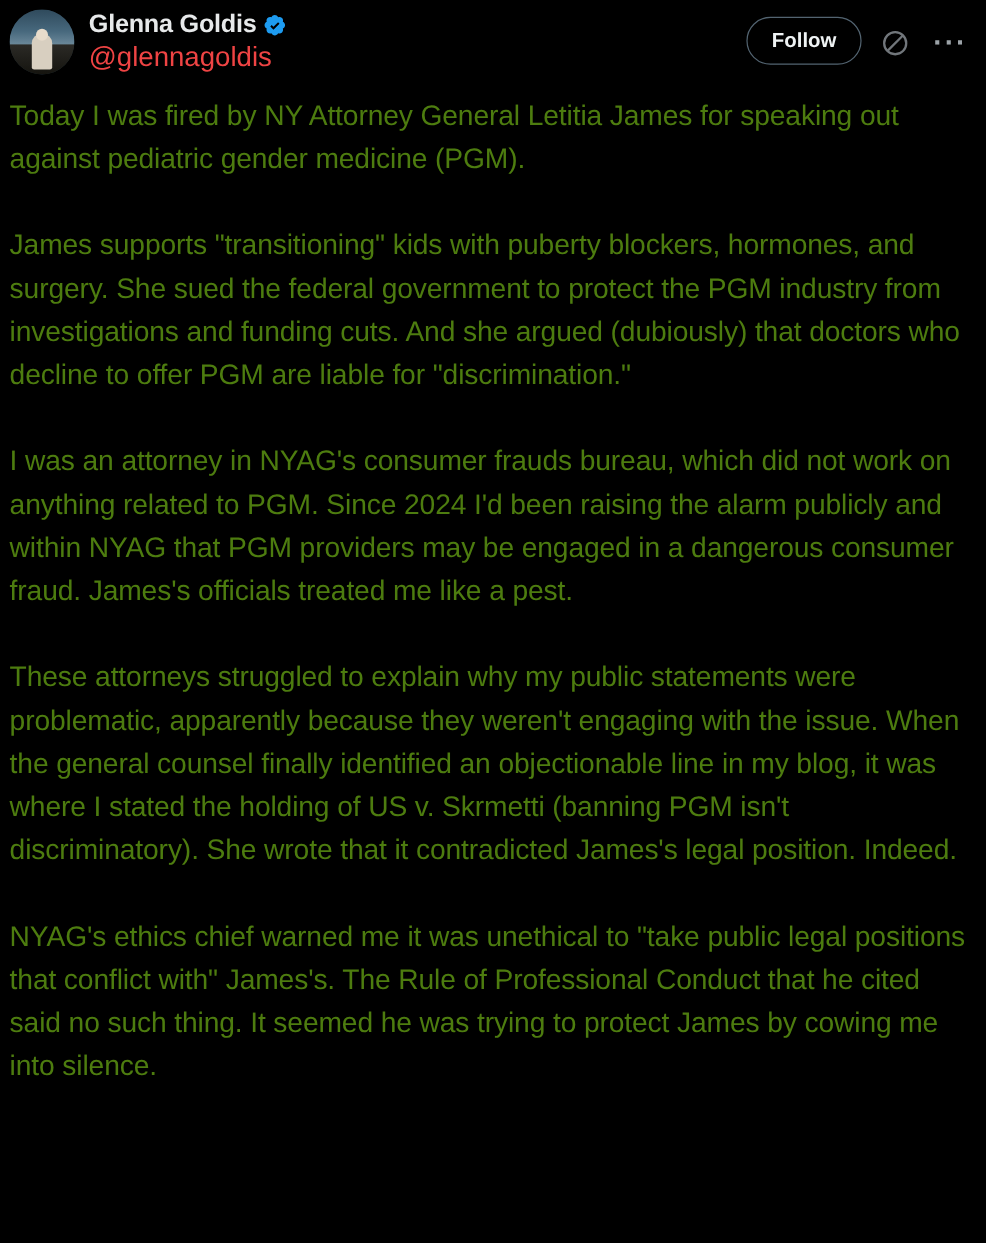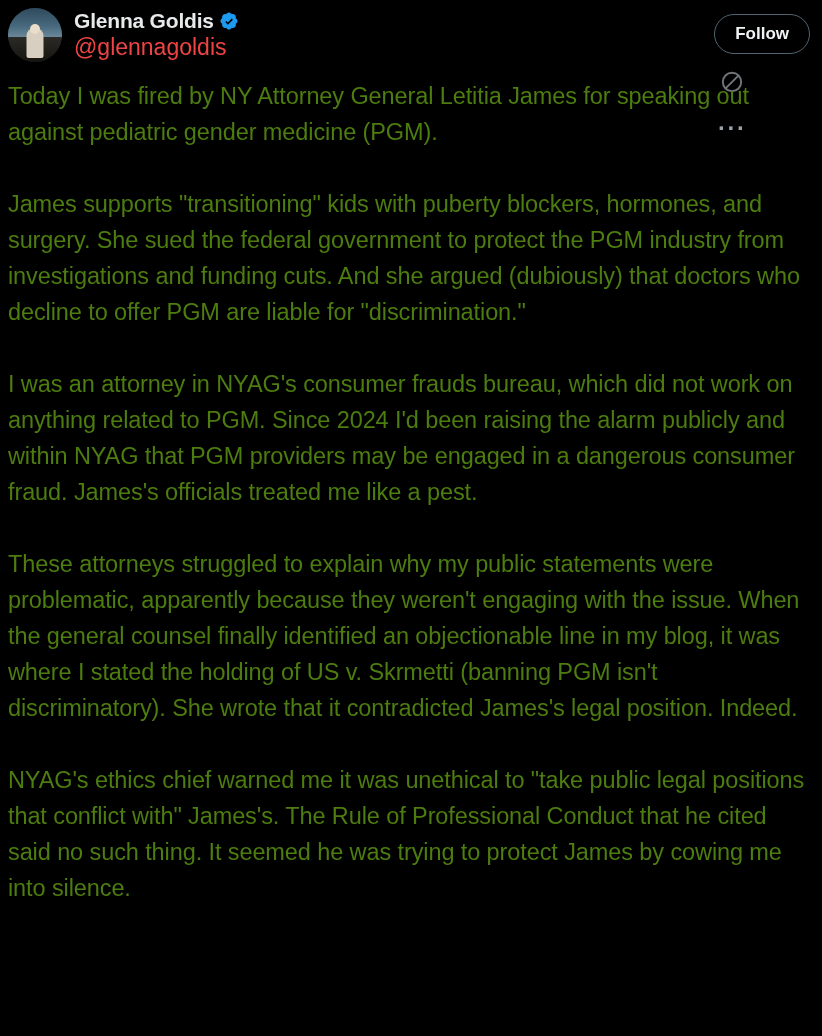--- a/index.html
+++ b/index.html
@@ -94,25 +94,24 @@
     justify-content: center;
   }
   .handle {
     font-size: 23px;
     color: #ef4444;
     line-height: 24px;
     margin-top: 1px;
   }
   .header-actions {
     display: flex;
-    align-items: flex-start;
+    align-items: flex-end;
     gap: 10px;
     padding-top: 8px;
     padding-right: 4px;
-    flex-direction: column;
   }
   .follow-btn {
     background: #000000;
     color: #eff3f4;
     border: 1px solid #536471;
     border-radius: 20px;
     font-size: 17px;
     font-weight: bold;
     font-family: "Liberation Sans", sans-serif;
     padding: 0 20px;

